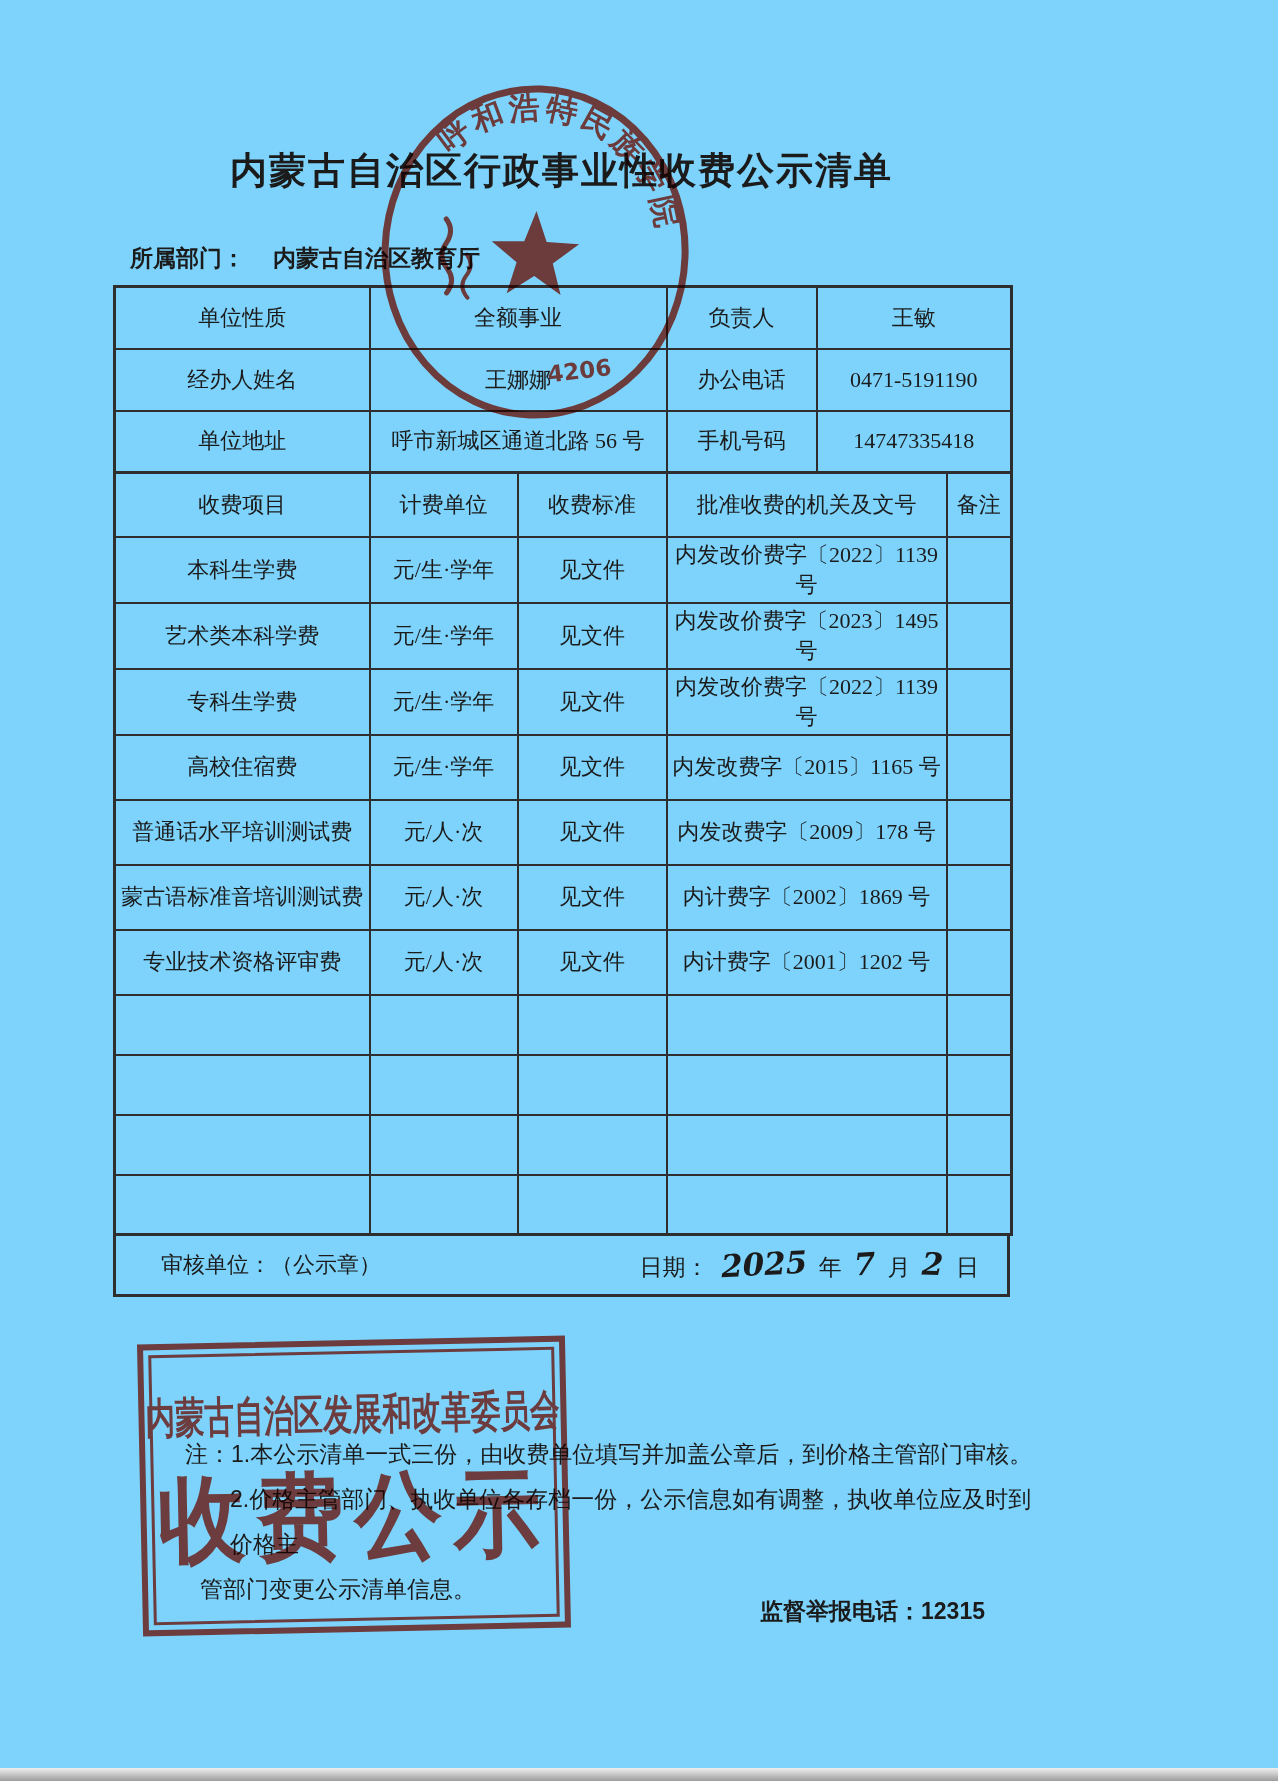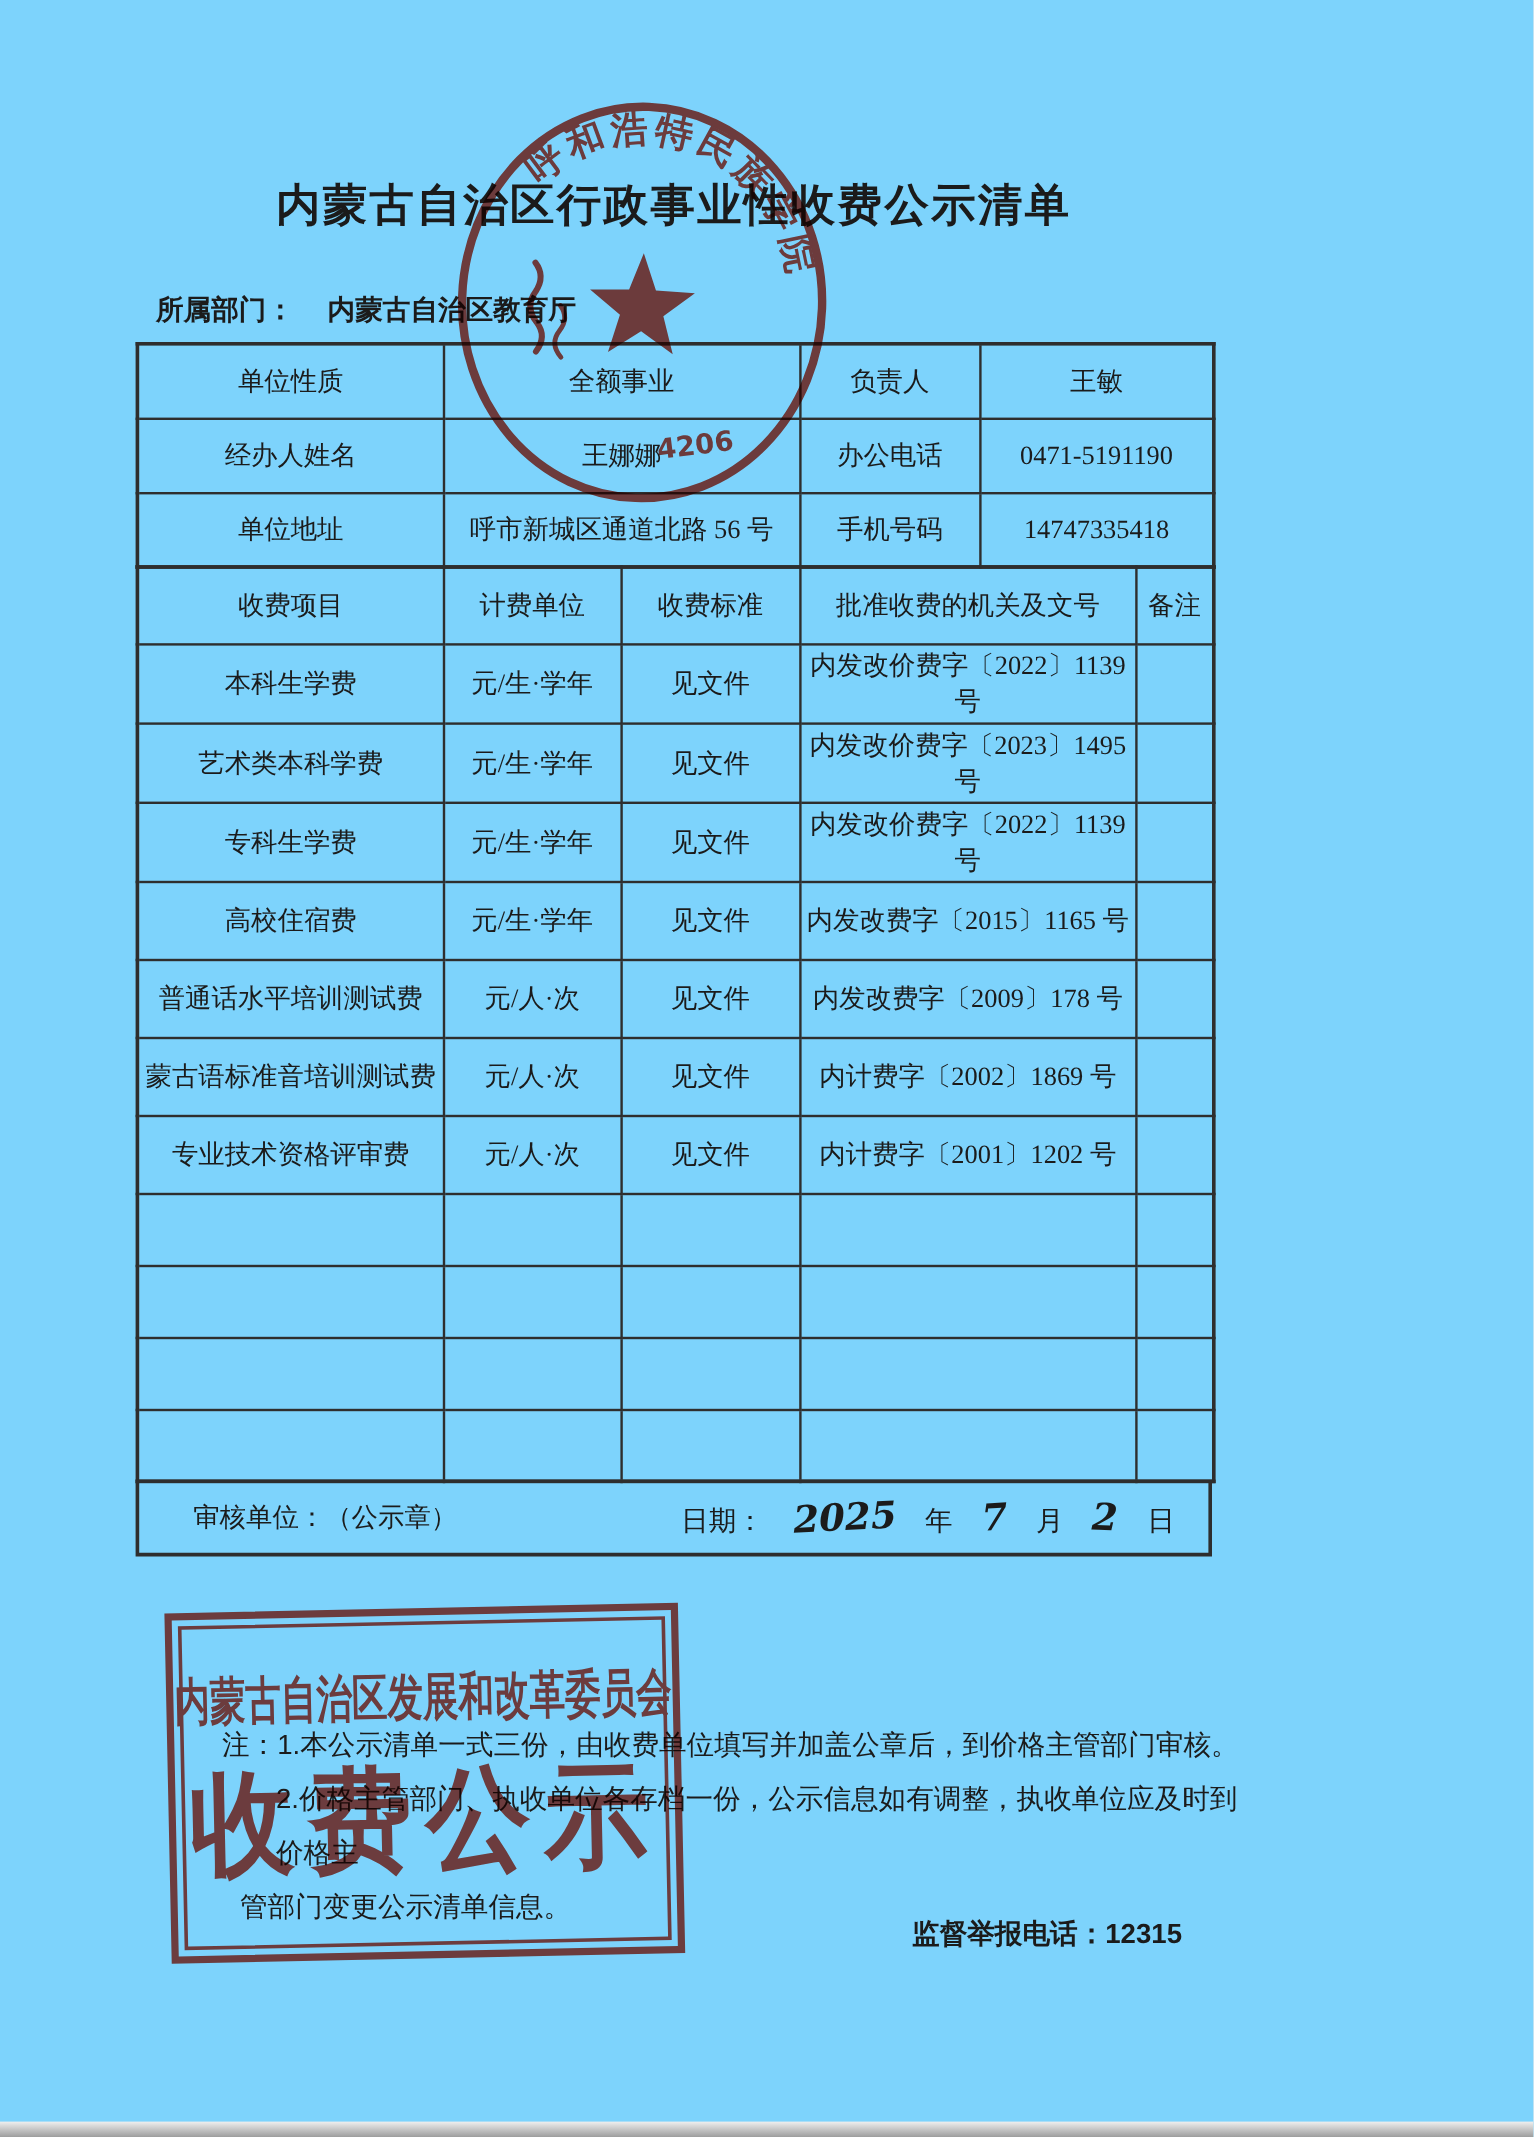--- a/index.html
+++ b/index.html
@@ -43,21 +43,21 @@
   .fee-table tr.head{height:64px;}
   .fee-table tr.empty{height:60px;}
   
   .footer-row{
     margin-top:-3px;height:64px;
     border:3px solid #2e2e2e;border-top:2px solid #2e2e2e;
     display:flex;align-items:center;justify-content:space-between;
     padding:0 28px 0 45px;box-sizing:border-box;
   }
   .review{font-size:22px;}
-  .date-line{display:flex;align-items:baseline;gap:20px;font-size:23px;margin-left:22px;}
+  .date-line{display:flex;align-items:baseline;gap:8px;font-size:23px;margin-left:22px;}
   .hw{
     font-family:"DejaVu Serif",serif;
     font-style:italic;font-weight:600;font-size:31px;
     display:inline-block;transform:rotate(-3deg);
     margin:0 4px;
   }
   .hw-day{transform:rotate(2deg);}
   
   .notes{
     position:absolute;top:1432px;left:185px;width:850px;

